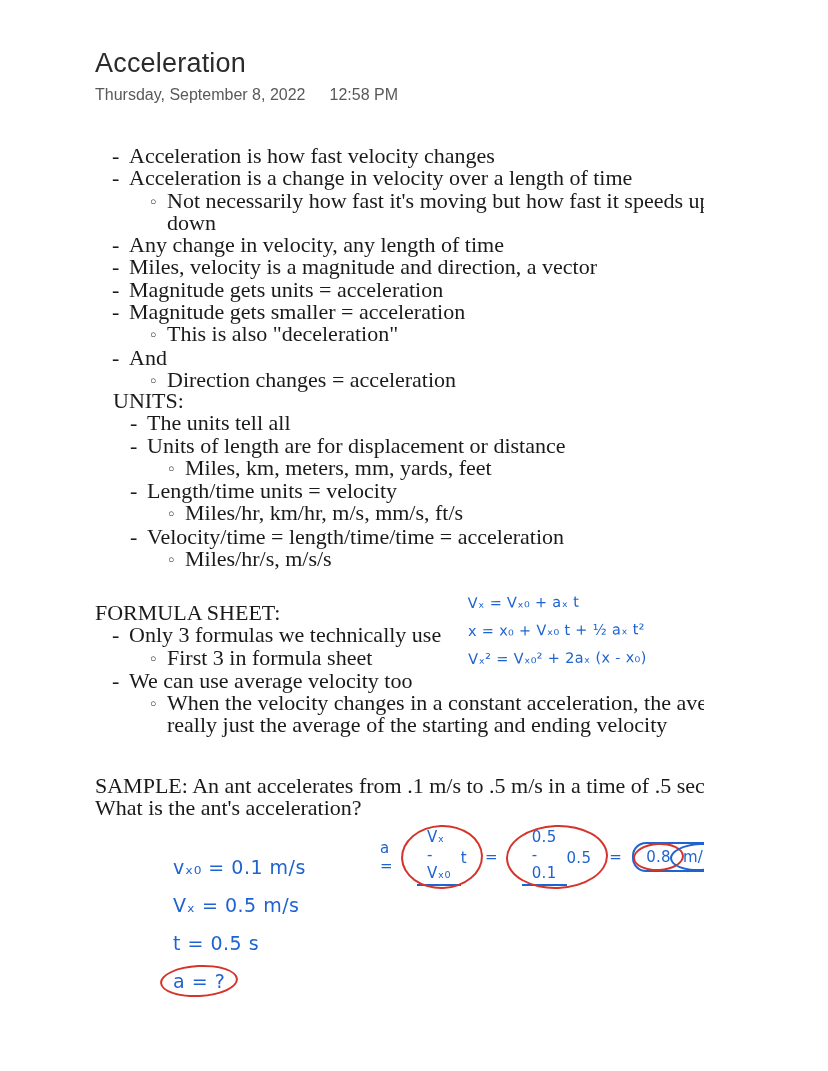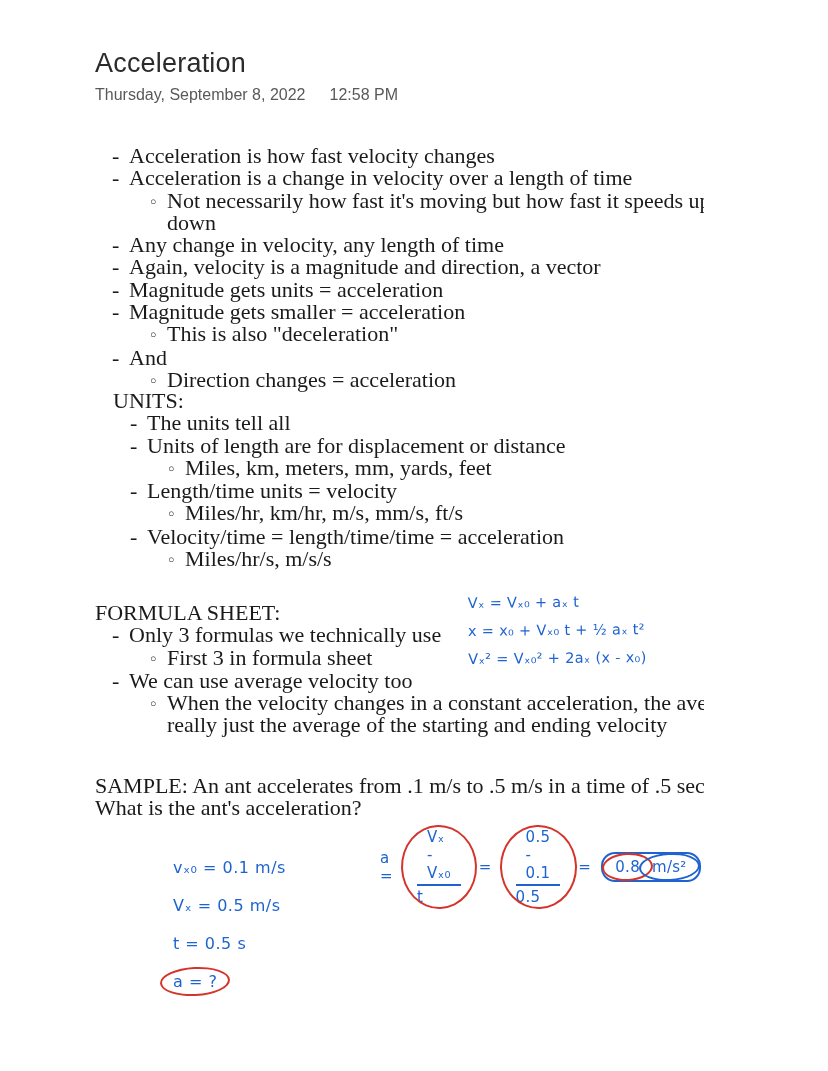--- a/index.html
+++ b/index.html
@@ -23,25 +23,25 @@
   .li{display:flex}
   .li .bullet{flex:0 0 17px}
   .lvl1{margin-left:17px}
   .lvl2{margin-left:55px}
   .lvl1 > .bullet::before{content:"-"}
   .lvl2 > .bullet{font-size:10.5px;padding-top:1px}
   .lvl2 > .bullet::before{content:"○"}
   
   .hw{font-family:"DejaVu Sans",sans-serif;color:var(--ink-blue)}
   .hw-formulas{position:absolute;left:468px;top:588px;font-size:14.5px;line-height:28px;letter-spacing:.3px;transform:rotate(-0.6deg)}
-  .hw-given{position:absolute;left:173px;top:848px;font-size:16px;letter-spacing:.5px}
+  .hw-given{position:absolute;left:173px;top:848px;font-size:19px;letter-spacing:.5px}
   .hw-given .hw-line{height:38px;display:flex;align-items:center}
   .hw-eq{position:absolute;left:380px;top:828px;display:flex;align-items:center;font-size:15px;letter-spacing:.3px}
   .hw-eq > *{margin-right:10px}
-  .frac{display:flex;flex-direction:column;align-items:flex-start}
+  .frac{display:flex;flex-direction:row;align-items:center}
   .frac .num{padding:0 10px 2px;border-bottom:2px solid var(--ink-blue)}
   .frac .den{padding-top:2px}
   
   .circle-red,.circle-blue{position:relative;display:inline-block}
   .circle-red::after,.circle-blue::after{
     content:"";position:absolute;inset:-5px -13px;border-radius:50%;
     transform:rotate(-3deg);pointer-events:none
   }
   .circle-red::after{border:2.6px solid var(--ink-red)}
   .circle-blue::after{border:2.4px solid var(--ink-blue)}
@@ -76,21 +76,21 @@
     <div class="li lvl2">
         <span class="bullet"></span>
         <span>Not necessarily how fast it's moving but how fast it speeds up or slows down</span>
       </div>
     <div class="li lvl1">
         <span class="bullet"></span>
         <span>Any change in velocity, any length of time</span>
       </div>
     <div class="li lvl1">
         <span class="bullet"></span>
-        <span>Again, velocity is a magnitude and direction, a vector</span>
+        <span>Miles, velocity is a magnitude and direction, a vector</span>
       </div>
     <div class="li lvl1">
         <span class="bullet"></span>
         <span>Magnitude gets units = acceleration</span>
       </div>
     <div class="li lvl1">
         <span class="bullet"></span>
         <span>Magnitude gets smaller = acceleration</span>
       </div>
     <div class="li lvl2">

